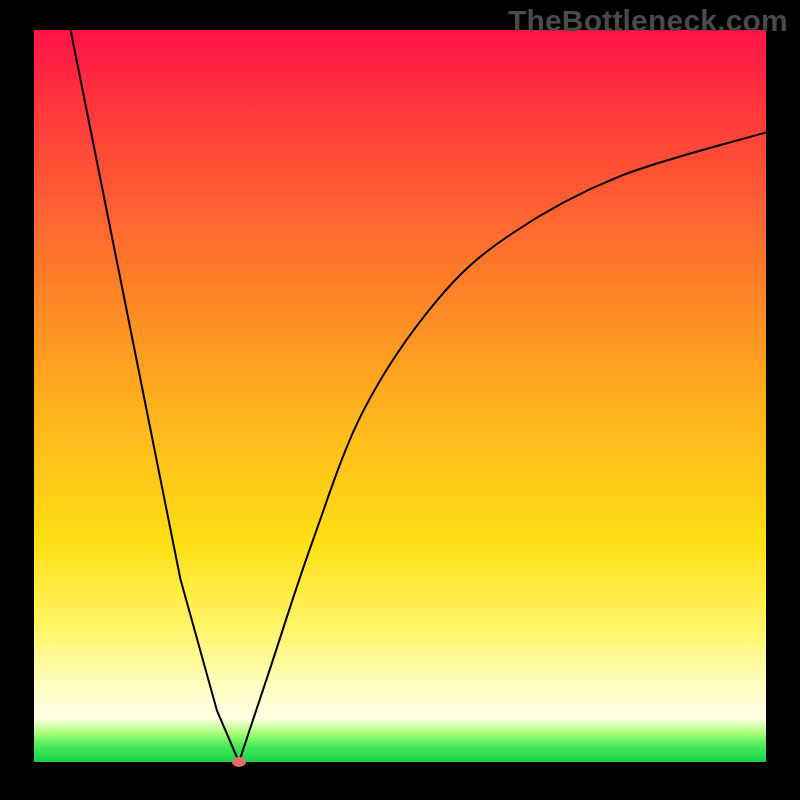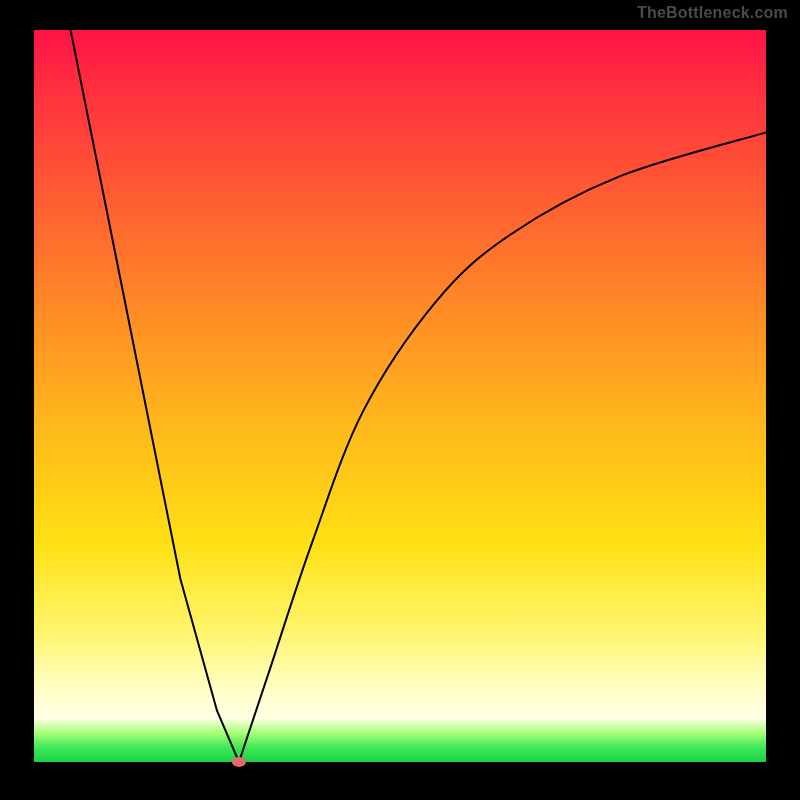--- a/index.html
+++ b/index.html
@@ -15,21 +15,21 @@
     position: relative;
     width: 800px;
     height: 800px;
     background: #000;
   }
   .watermark {
     position: absolute;
     top: 4px;
     right: 12px;
     color: #4a4a4a;
-    font-size: 16px;
+    font-size: 30px;
     font-weight: 600;
     letter-spacing: 0.2px;
     z-index: 5;
   }
   .plot-area {
     position: absolute;
     left: 34px;
     top: 30px;
     width: 732px;
     height: 732px;

